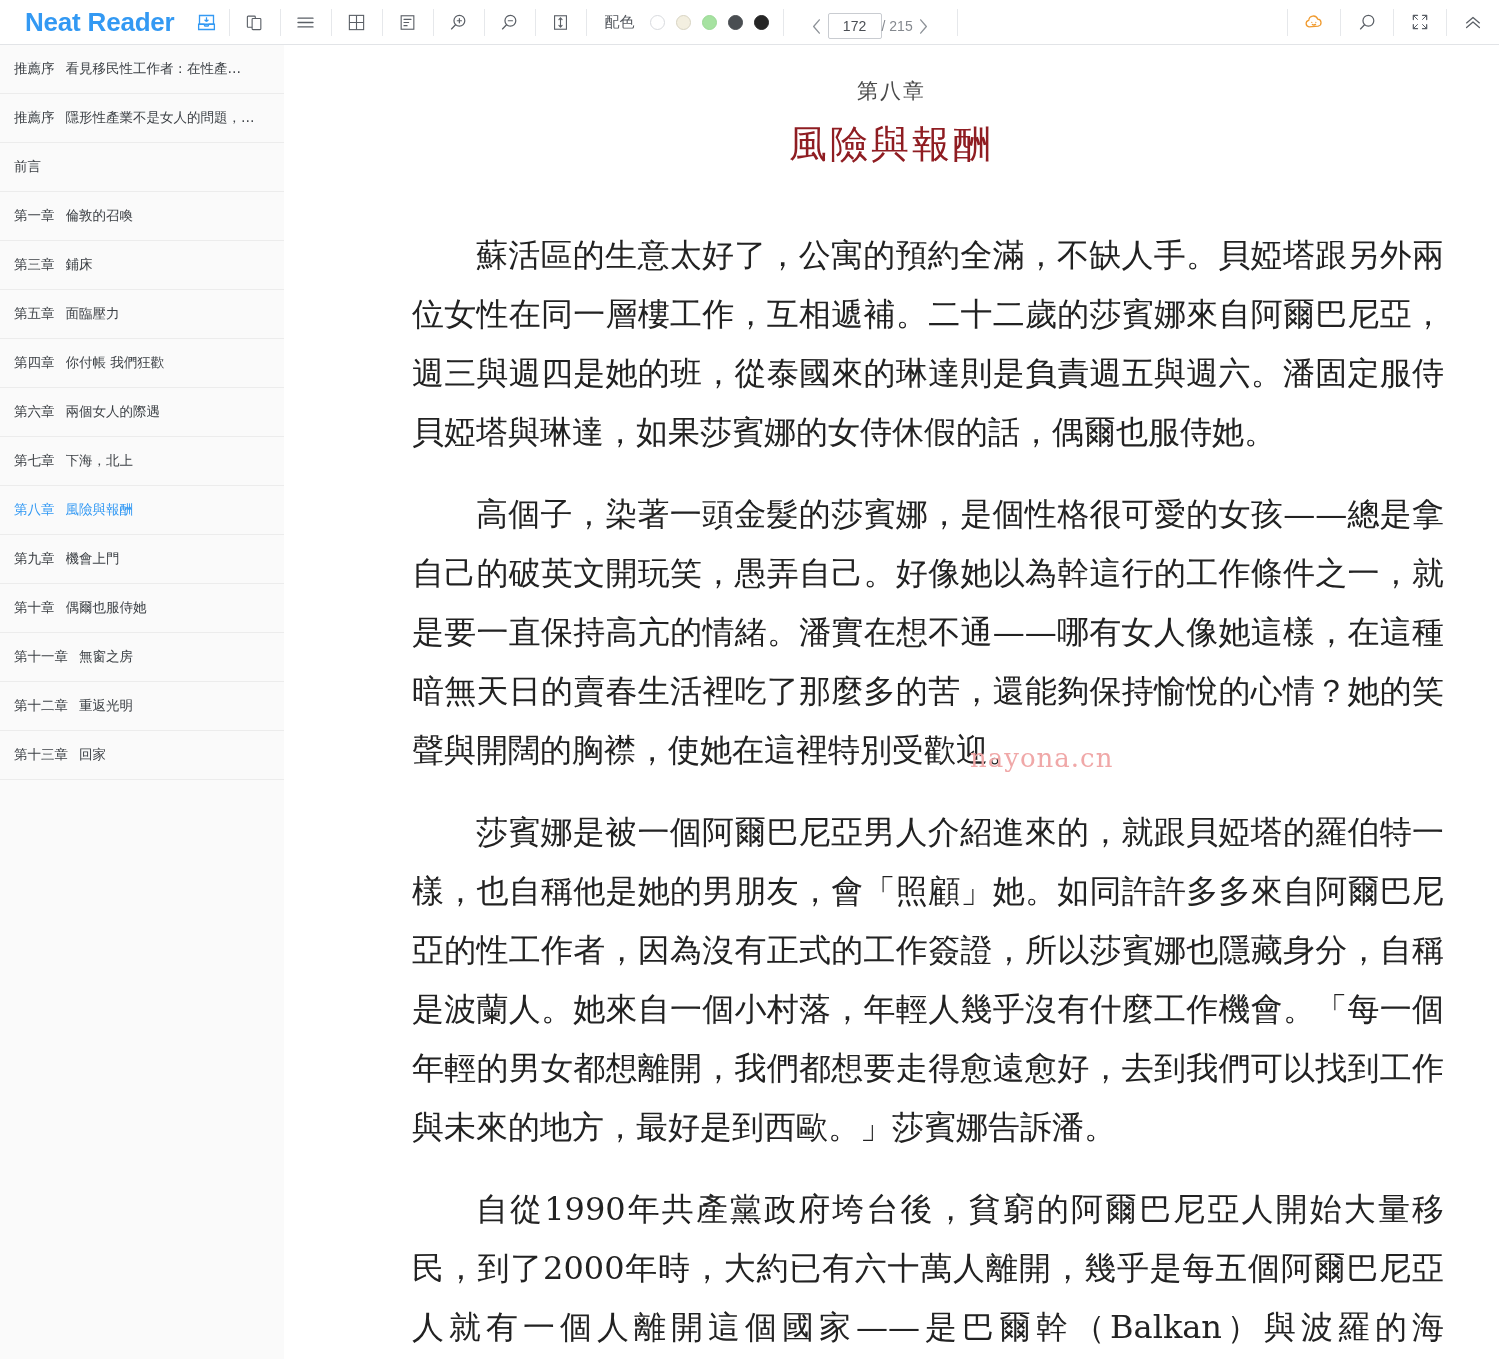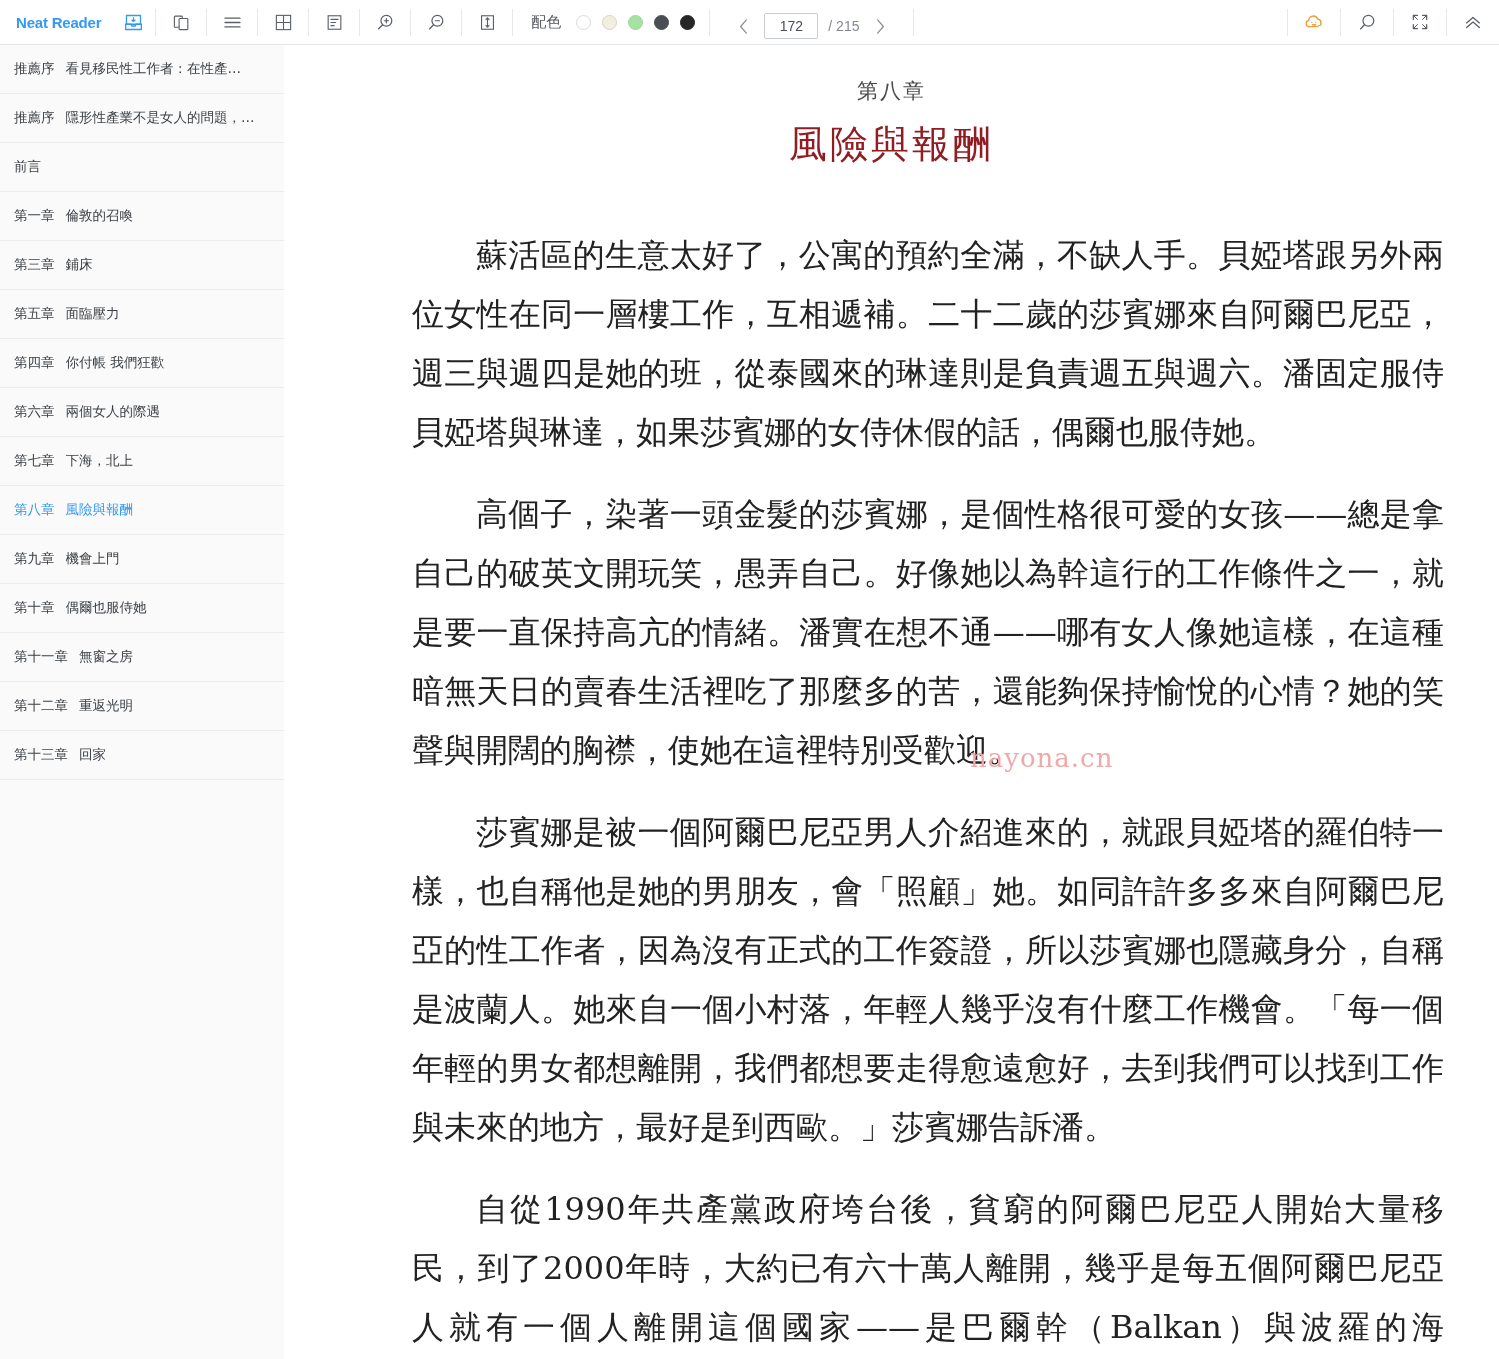--- a/index.html
+++ b/index.html
@@ -34,24 +34,24 @@
     justify-content: center;
     cursor: pointer;
     color: #5a5f66;
   }
   .tb-sep {
     width: 1px; height: 27px;
     background: #e6e8eb;
     flex: none;
   }
   #brand {
-    font-size: 15px;
+    font-size: 26px;
     font-weight: bold;
     color: #3399f3;
-    padding-left: 16px;
+    padding-left: 25px;
     padding-right: 10px;
     letter-spacing: -0.2px;
     white-space: nowrap;
   }
   #brand-save {
     width: 44px; height: 45px;
     display: flex; align-items: center; justify-content: center;
     color: #3399f3;
     cursor: pointer;
   }
@@ -78,21 +78,20 @@
     cursor: pointer;
     flex: none;
   }
 
   
   #pager {
     display: flex;
     align-items: center;
     height: 45px;
     padding: 0 22px;
-    gap: 10px;
     margin-top: 8px;
   }
   .chev {
     width: 22px; height: 26px;
     display: flex; align-items: center; justify-content: center;
     cursor: pointer;
     color: #8d9298;
   }
   #page-input {
     width: 54px; height: 26px;

